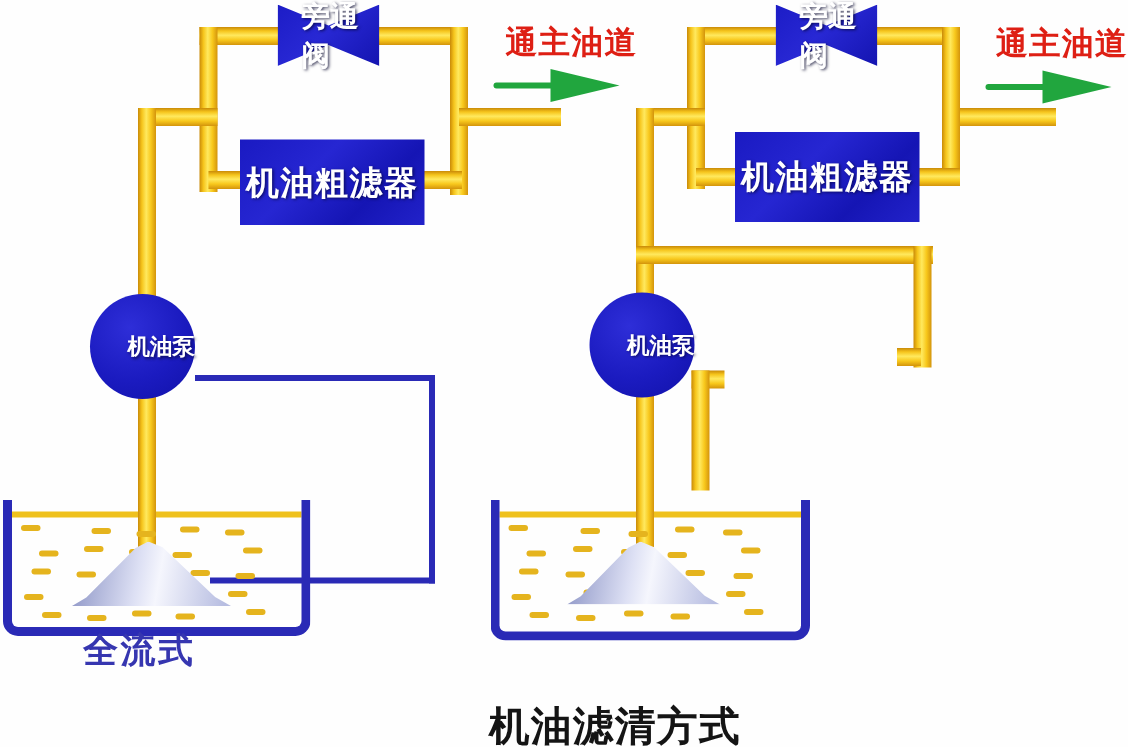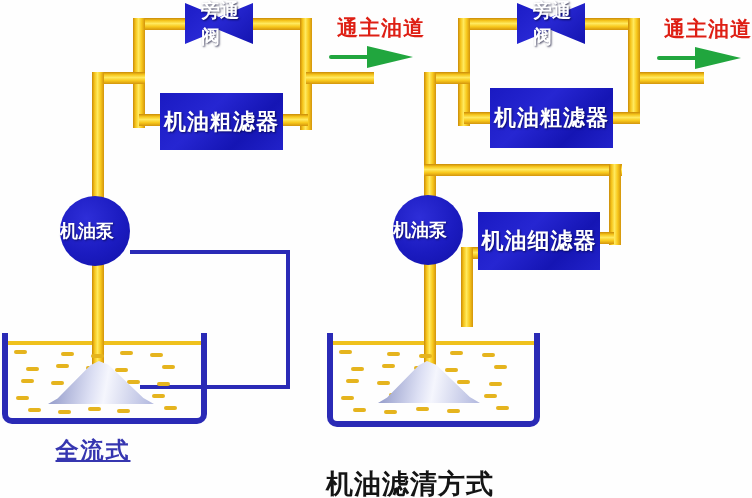--- a/index.html
+++ b/index.html
@@ -10,23 +10,23 @@
   .pipe{position:absolute;z-index:2;}
   .pipe.h{background:linear-gradient(180deg,#c98a08 0%,#f6c51c 22%,#ffe95e 46%,#f8c81c 72%,#d3940c 100%);}
   .pipe.v{background:linear-gradient(90deg,#c98a08 0%,#f6c51c 22%,#ffe95e 46%,#f8c81c 72%,#d3940c 100%);}
 
   
   .box{position:absolute;z-index:5;display:flex;align-items:center;justify-content:center;
        background:linear-gradient(135deg,#1a1ac2 0%,#2626d2 38%,#1515b4 70%,#2222ca 100%);
        color:#fff;font-weight:bold;font-size:22px;letter-spacing:1px;text-align:center;
        text-shadow:1px 1px 2px rgba(0,0,40,.6);}
   .pump{position:absolute;z-index:5;width:70px;height:70px;border-radius:50%;
-        display:flex;align-items:center;justify-content:flex-start;
+        display:flex;align-items:center;justify-content:flex-end;
         background:radial-gradient(circle at 38% 32%,#2e2ed8 0%,#1b1bc0 55%,#1111a8 100%);
-        color:#fff;font-weight:bold;font-size:18px;text-shadow:1px 1px 2px rgba(0,0,40,.6);}
+        color:#fff;font-weight:bold;font-size:15px;text-shadow:1px 1px 2px rgba(0,0,40,.6);}
   .valve{position:absolute;z-index:5;width:68px;height:41px;}
   .valve .bowtie{position:absolute;inset:0;background:linear-gradient(135deg,#1c1cc6,#2828d4 45%,#1414b0);
         clip-path:polygon(0 0,50% 34%,100% 0,100% 100%,50% 66%,0 100%);}
   .valve .vlabel{position:absolute;inset:0;display:flex;align-items:center;justify-content:center;
         color:#fff;font-weight:bold;font-size:19px;text-shadow:1px 1px 2px rgba(0,0,40,.7);padding-left:16px;}
 
   
   .outlet-text{position:absolute;z-index:5;color:#de1f14;font-weight:bold;font-size:21px;
         letter-spacing:1px;white-space:nowrap;}
   .arrow-shaft{position:absolute;z-index:5;height:4px;background:#21a63e;border-radius:2px;}
@@ -107,21 +107,21 @@
       <div class="oil-dash" style="left: 84.6px; top: 62px;"></div>
       <div class="oil-dash" style="left: 114.4px; top: 59px;"></div>
       <div class="oil-dash" style="left: 144.2px; top: 61px;"></div>
       <div class="oil-dash" style="left: 20px; top: 75px;"></div>
       <div class="oil-dash" style="left: 49.8px; top: 77px;"></div>
       <div class="oil-dash" style="left: 79.6px; top: 74px;"></div>
       <div class="oil-dash" style="left: 109.4px; top: 76px;"></div>
       <div class="oil-dash" style="left: 156.2px; top: 73px;"></div>
     </div>
   <div class="strainer" style="left:48px;top:361px;width:106px;height:43px;"></div>
-  <div class="flow-label" style="left:38px;top:435px;text-decoration:underline;">全流式</div>
+  <div class="flow-label" style="left:38px;top:418px;">全流式</div>
 
   <div class="pipe h" style="left:458px;top:18px;width:182px;height:12px;"></div>
   <div class="pipe v" style="left:458px;top:18px;width:12px;height:108px;"></div>
   <div class="pipe v" style="left:628px;top:18px;width:12px;height:106px;"></div>
   <div class="pipe h" style="left:464px;top:112px;width:30px;height:12px;"></div>
   <div class="pipe h" style="left:611px;top:112px;width:29px;height:12px;"></div>
   <div class="pipe h" style="left:640px;top:72px;width:64px;height:12px;"></div>
   <div class="pipe h" style="left:424px;top:72px;width:46px;height:12px;"></div>
   <div class="pipe v" style="left:424px;top:72px;width:12px;height:302px;"></div>
   <div class="pipe h" style="left:424px;top:164px;width:198px;height:12px;"></div>
@@ -129,23 +129,20 @@
   <div class="pipe h" style="left:598px;top:232px;width:16px;height:12px;"></div>
   <div class="pipe h" style="left:461px;top:247px;width:22px;height:12px;"></div>
   <div class="pipe v" style="left:461px;top:247px;width:12px;height:80px;"></div>
 
   <div class="valve" style="left:517px;top:3px;">
     <div class="bowtie"></div>
     <div class="vlabel">旁通阀</div>
   </div>
   <div class="box" style="left:490px;top:88px;width:123px;height:60px;">
     <span>机油粗滤器</span>
-  </div>
-  <div class="box" style="left:478px;top:212px;width:122px;height:58px;">
-    <span>机油细滤器</span>
   </div>
   <div class="pump" style="left:393px;top:195px;">
     <span>机油泵</span>
   </div>
 
   <div class="outlet-text" style="left:664px;top:15px;">通主油道</div>
   <div class="arrow-shaft" style="left:657px;top:56px;width:42px;"></div>
   <div class="arrow-head" style="left:695px;top:47px;"></div>
 
   <div class="oil-line" style="left:333px;top:341px;width:201px;"></div>

